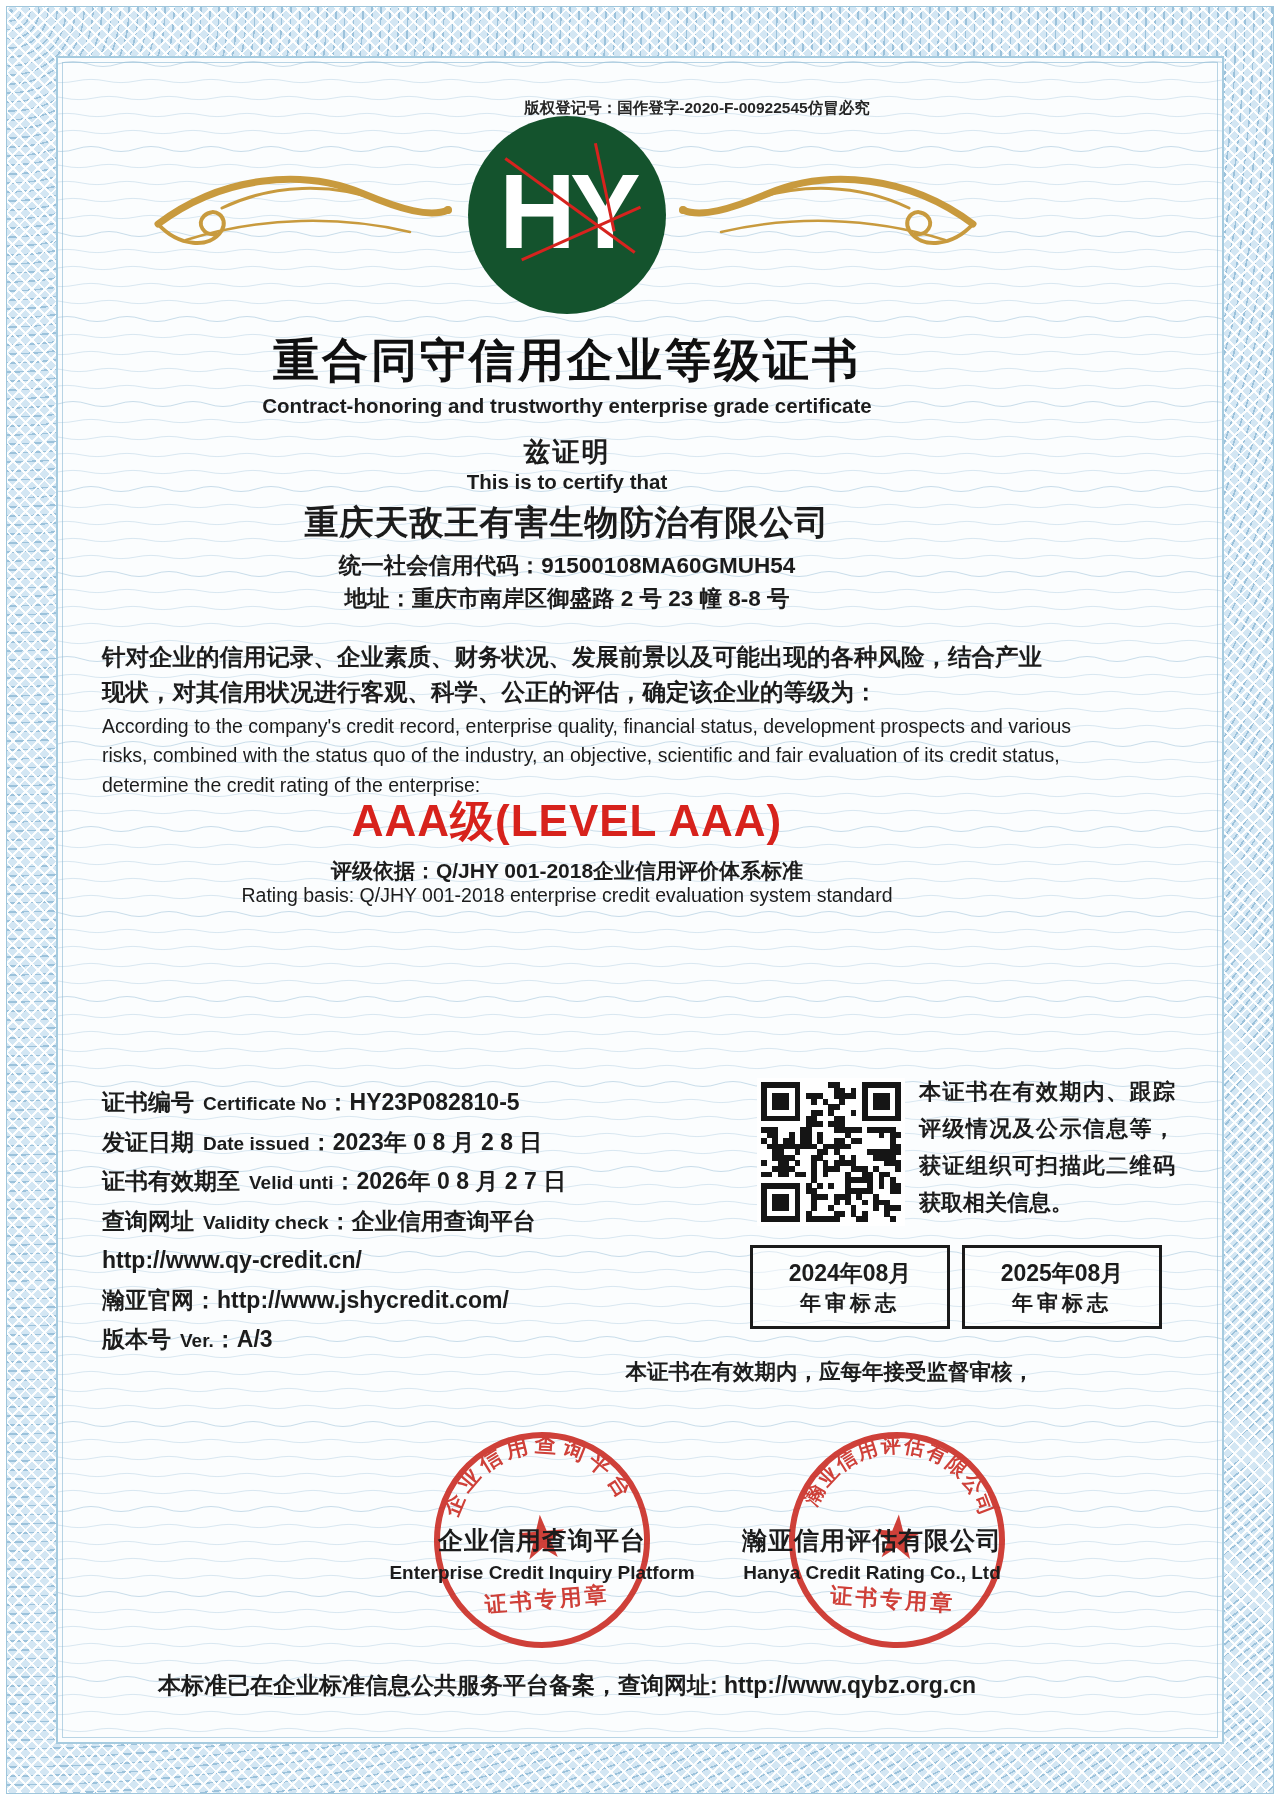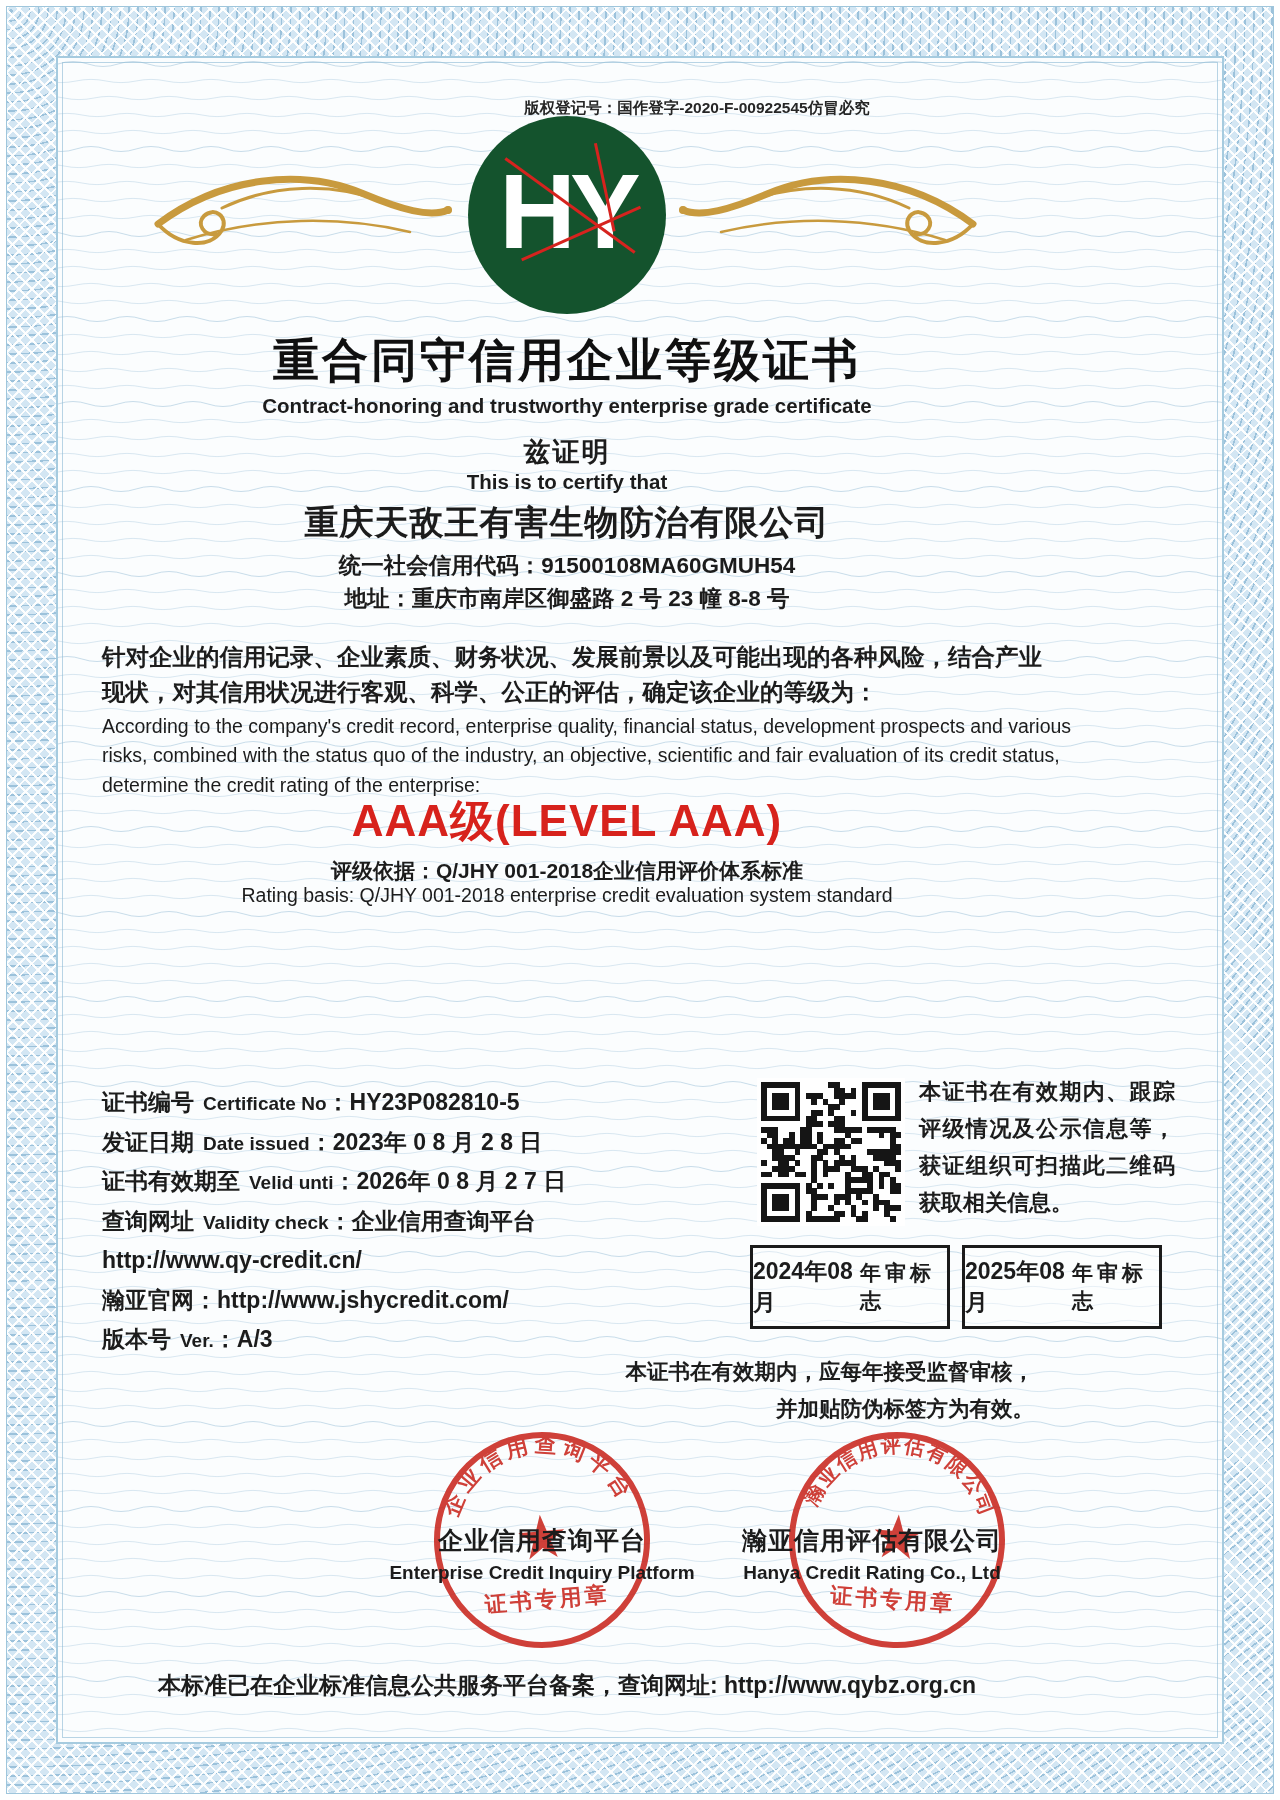--- a/index.html
+++ b/index.html
@@ -56,21 +56,21 @@
   .dline { line-height:37.5px; white-space:nowrap; }
   .dzh  { font-size:23px; font-weight:700; }
   .den  { font-size:19px; font-weight:600; margin-left:9px; }
   .dval { font-size:23px; font-weight:600; }
 
   .qr { left:693px; top:1016px; width:148px; height:148px; background:#ffffff; padding:4px; }
   .qr-note { left:855px; top:1012px; width:256px; font-size:22px; font-weight:600; line-height:1.68; text-align:justify; }
 
   .badges { left:686px; top:1183px; display:flex; gap:12px; }
   .badge { width:200px; height:84px; border:3px solid #1b1b1b; background:rgba(255,255,255,.4);
-           display:flex; align-items:center; justify-content:center; }
+           display:flex; flex-direction:column; align-items:center; justify-content:center; }
   .badge-l1 { font-size:23px; font-weight:600; }
   .badge-l2 { font-size:21px; font-weight:600; letter-spacing:4px; }
 
   .audit-note { left:500px; top:1292px; width:470px; text-align:right; font-size:21.5px; font-weight:600; line-height:1.7; }
 
   .seal { position:absolute; top:1363px; opacity:.88; }
   .seal-left  { left:363px; transform:rotate(-5deg); }
   .seal-right { left:718px; transform:rotate(4deg); }
   .arc-text   { font-size:22px; font-weight:700; fill:#c9271e; letter-spacing:5px; }
   .arc-sm     { font-size:20px; letter-spacing:2px; }
@@ -590,21 +590,20 @@
         <div class="badge-l2">年审标志</div>
       </div>
       <div class="badge">
         <div class="badge-l1">2025年08月</div>
         <div class="badge-l2">年审标志</div>
       </div>
     </div>
 
     <div class="audit-note">
       <div>本证书在有效期内，应每年接受监督审核，</div>
-      <div>并加贴防伪标签方为有效。</div>
     </div>
 
     <svg class="seal seal-left" width="230" height="230" viewBox="0 0 230 230">
       <circle cx="115" cy="115" r="105" fill="none" stroke="#c9271e" stroke-width="6"></circle>
       <path id="arcL" d="M 32 140 A 87 87 0 1 1 198 140" fill="none"></path>
       <text class="arc-text"><textPath href="#arcL" startOffset="50%" text-anchor="middle">企业信用查询平台</textPath></text>
       <text x="115" y="133" text-anchor="middle" class="seal-star">★</text>
       <text x="115" y="182" text-anchor="middle" class="seal-bottom">证书专用章</text>
     </svg>
     <svg class="seal seal-right" width="230" height="230" viewBox="0 0 230 230">

